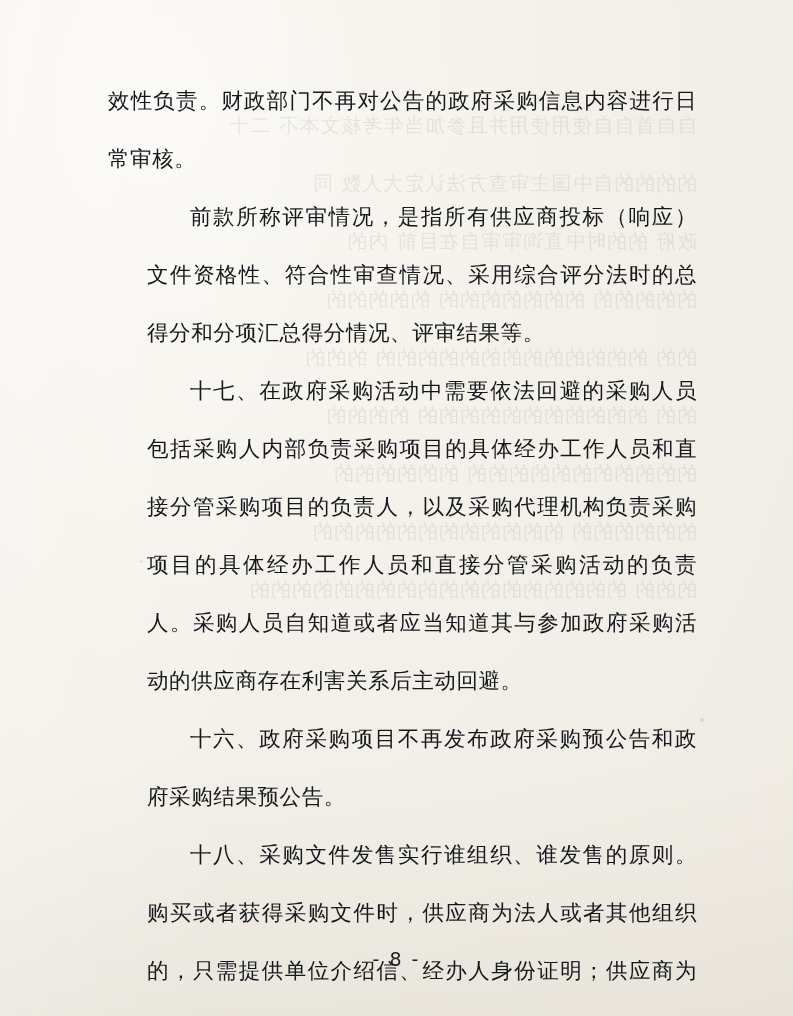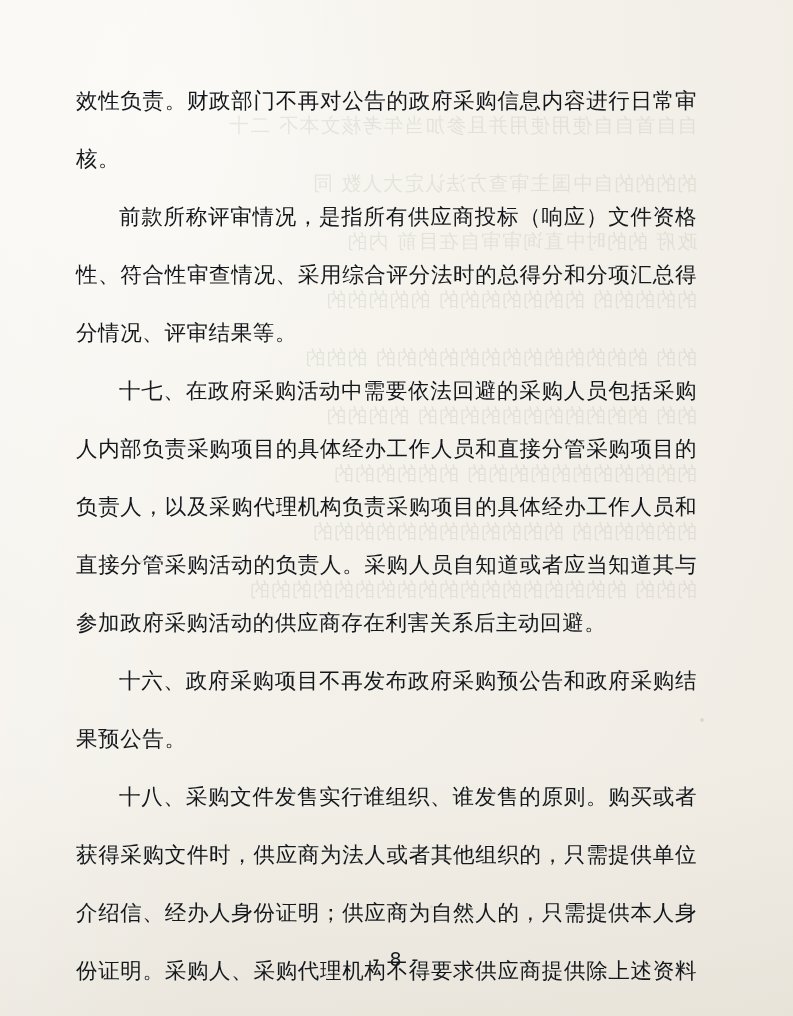--- a/index.html
+++ b/index.html
@@ -26,41 +26,42 @@
     position: absolute;
     inset: 0;
     background:
       linear-gradient(100deg, rgba(255,255,255,0.35) 0%, rgba(255,255,255,0) 40%),
       linear-gradient(0deg, rgba(210,205,190,0.25) 0%, rgba(255,255,255,0) 25%);
     pointer-events: none;
   }
   .page {
     position: absolute;
     inset: 0;
-    padding: 72px 96px 0 76px;
+    padding: 72px 96px 0 108px;
     box-sizing: border-box;
   }
   .doc-body {
     position: relative;
     z-index: 2;
   }
   .para {
     font-size: 21.5px;
     line-height: 58px;
     color: #14181c;
     letter-spacing: 0.6px;
     text-align: justify;
     text-justify: inter-ideograph;
     margin: 0;
     font-family: "DejaVu Sans", "Liberation Sans", sans-serif;
     font-weight: 500;
     text-indent: 0;
   }
   .para.indent {
     text-indent: 43px;
+    margin-left: 39px;
   }
   .page-number {
     position: absolute;
     left: 0;
     right: 0;
     bottom: 46px;
     text-align: center;
     font-size: 19px;
     color: #1a1e22;
     letter-spacing: 2px;

